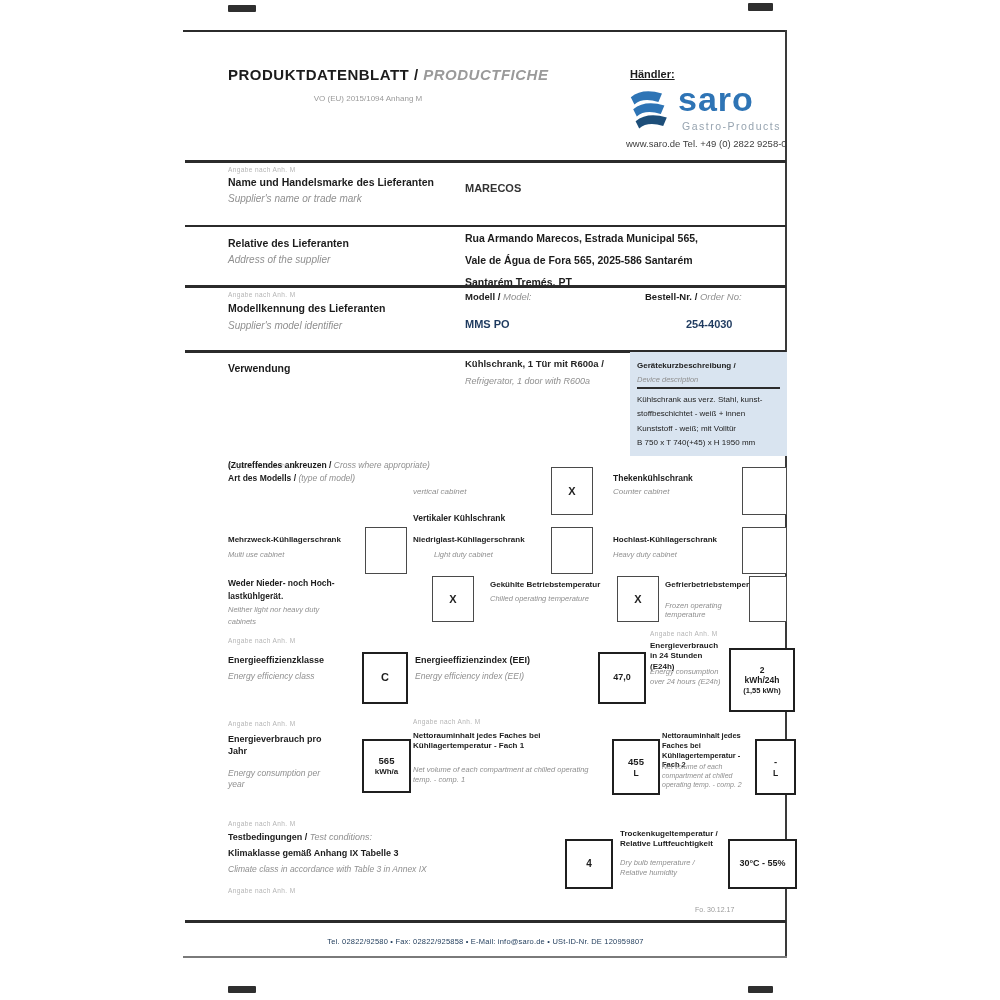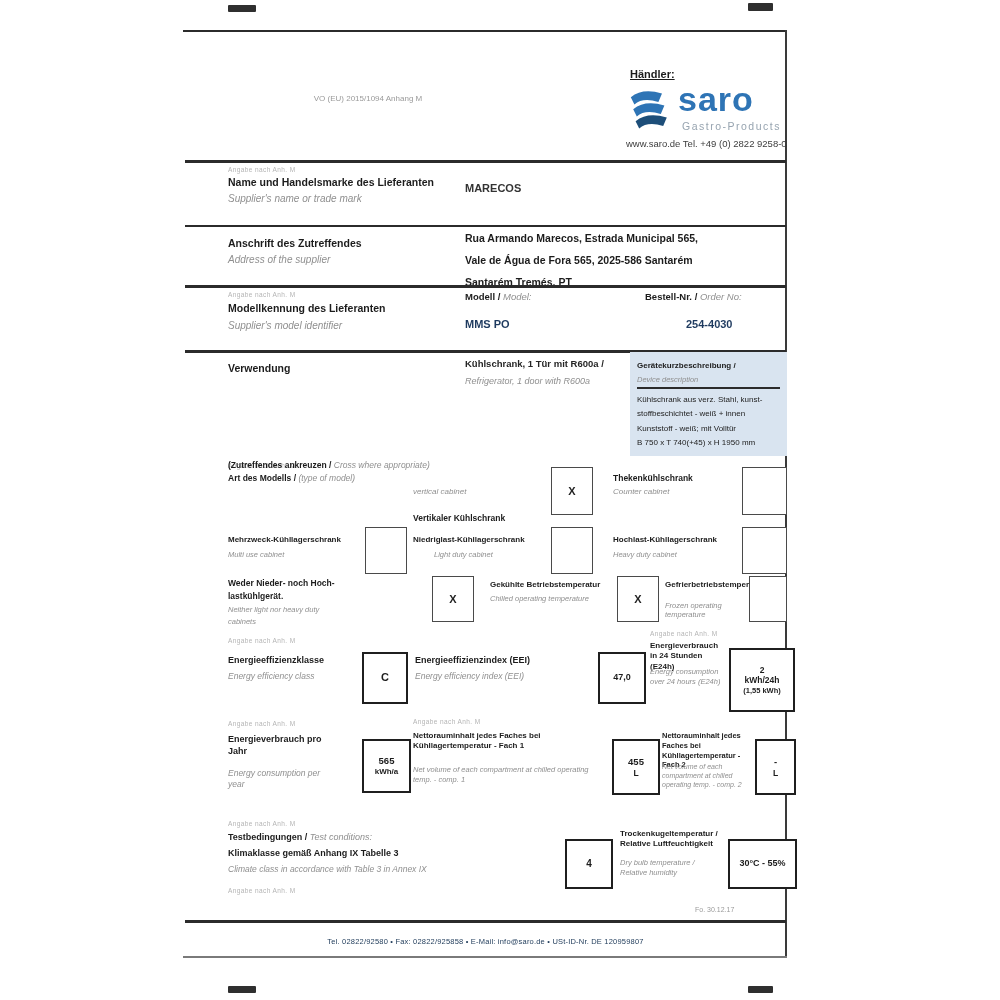--- a/index.html
+++ b/index.html
@@ -31,20 +31,24 @@
 <div id="page">
 
   <div class="mark" style="left:228px;top:5px;width:28px;height:7px;"></div>
   <div class="mark" style="left:748px;top:3px;width:25px;height:8px;"></div>
   <div class="mark" style="left:228px;top:986px;width:28px;height:7px;"></div>
   <div class="mark" style="left:748px;top:986px;width:25px;height:7px;"></div>
   <div class="hr" style="top:30px;height:2px;left:183px;width:604px;"></div>
   <div class="vline" style="left:785px;top:30px;width:2px;height:928px;"></div>
   <div class="hr" style="top:956px;height:1.5px;background:#7a7a7a;left:183px;width:604px;"></div>
 
+  <div class="abs sz15" style="left:228px;top:66px;letter-spacing:.5px;">
+    <span class="bld">PRODUKTDATENBLATT /</span>
+    <span class="bld" style="font-style:italic;color:#9a9a9a;">PRODUCTFICHE</span>
+  </div>
   <div class="abs sz8" style="left:228px;top:94px;width:280px;text-align:center;color:#9a9a9a;">VO (EU) 2015/1094 Anhang M</div>
 
   <div class="abs bld sz11" style="left:630px;top:68px;text-decoration:underline;">Händler:</div>
 
   <div class="abs" style="left:626px;top:86px;width:48px;height:44px;">
     <svg width="48" height="44" viewBox="0 0 40 36" xmlns="http://www.w3.org/2000/svg">
       <path d="M4 9 Q14 1 30 6 L27 13 Q14 9 7 15 Z" fill="#2e74b5"></path>
       <path d="M6 19 Q16 11 32 16 L29 23 Q16 19 9 25 Z" fill="#2e74b5"></path>
       <path d="M8 29 Q18 21 34 26 L31 33 Q18 29 11 35 Z" fill="#1d4e79"></path>
     </svg>
@@ -55,21 +59,21 @@
 
   <div class="hr" style="top:160px;height:2.5px;"></div>
 
   <div class="abs tiny" style="left:228px;top:166px;">Angabe nach Anh. M</div>
   <div class="abs bld sz105" style="left:228px;top:176px;">Name und Handelsmarke des Lieferanten</div>
   <div class="abs ital sz10" style="left:228px;top:193px;">Supplier's name or trade mark</div>
   <div class="abs bld sz11" style="left:465px;top:182px;color:#333;">MARECOS</div>
 
   <div class="hr" style="top:225px;height:2px;"></div>
 
-  <div class="abs bld sz105" style="left:228px;top:237px;">Anschrift des Zutreffendes</div>
+  <div class="abs bld sz105" style="left:228px;top:237px;">Relative des Lieferanten</div>
   <div class="abs ital sz10" style="left:228px;top:254px;">Address of the supplier</div>
   <div class="abs bld sz105" style="left:465px;top:232px;">Rua Armando Marecos, Estrada Municipal 565,</div>
   <div class="abs bld sz105" style="left:465px;top:254px;">Vale de Água de Fora 565, 2025-586 Santarém</div>
   <div class="abs bld sz105" style="left:465px;top:276px;">Santarém Tremés, PT</div>
 
   <div class="hr" style="top:285px;height:2.5px;"></div>
 
   <div class="abs tiny" style="left:228px;top:291px;">Angabe nach Anh. M</div>
   <div class="abs bld sz105" style="left:228px;top:302px;">Modellkennung des Lieferanten</div>
   <div class="abs ital sz10" style="left:228px;top:320px;">Supplier's model identifier</div>

